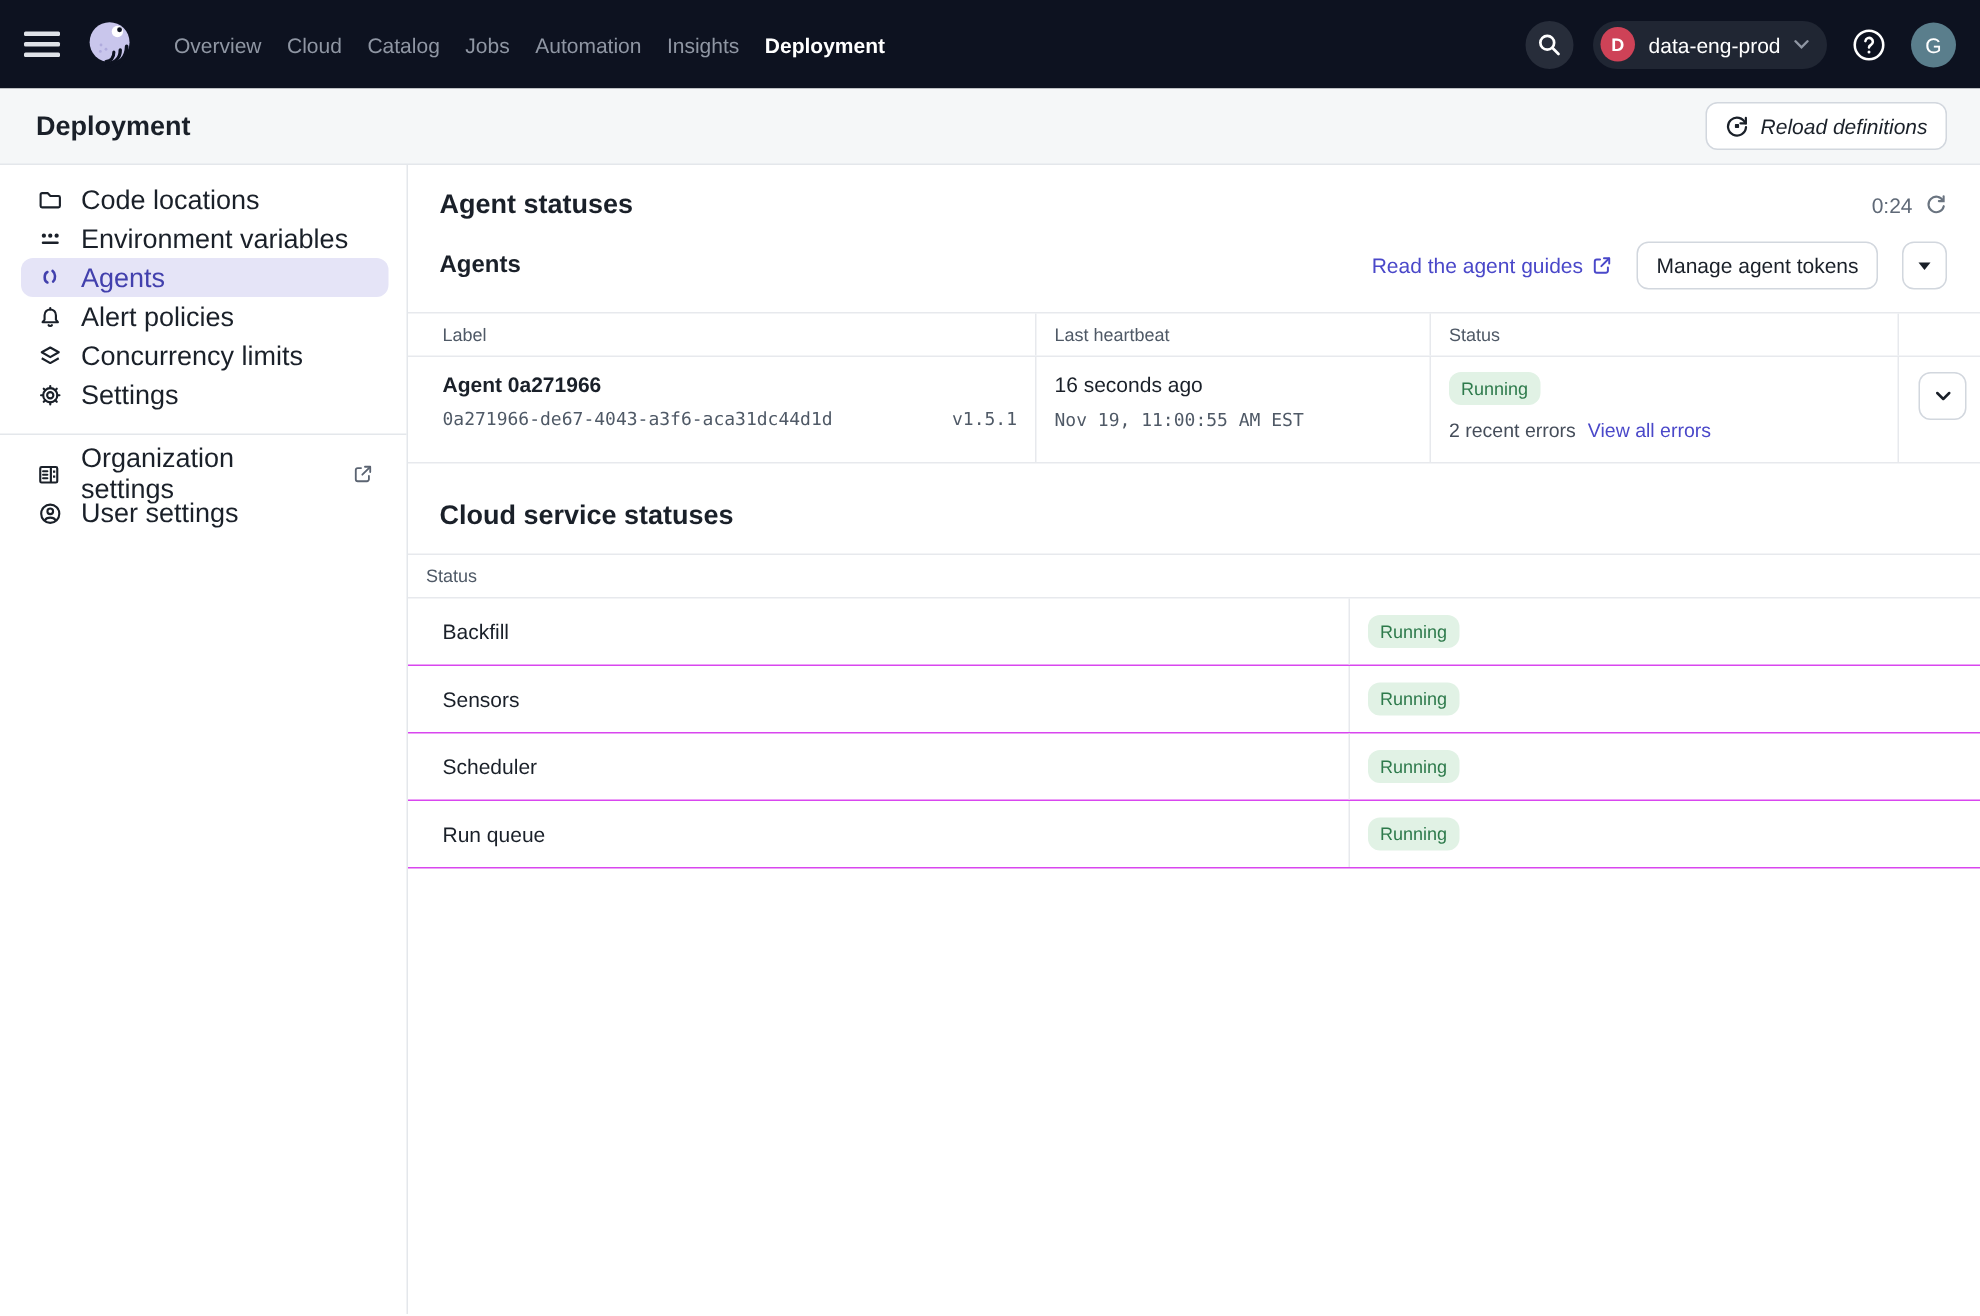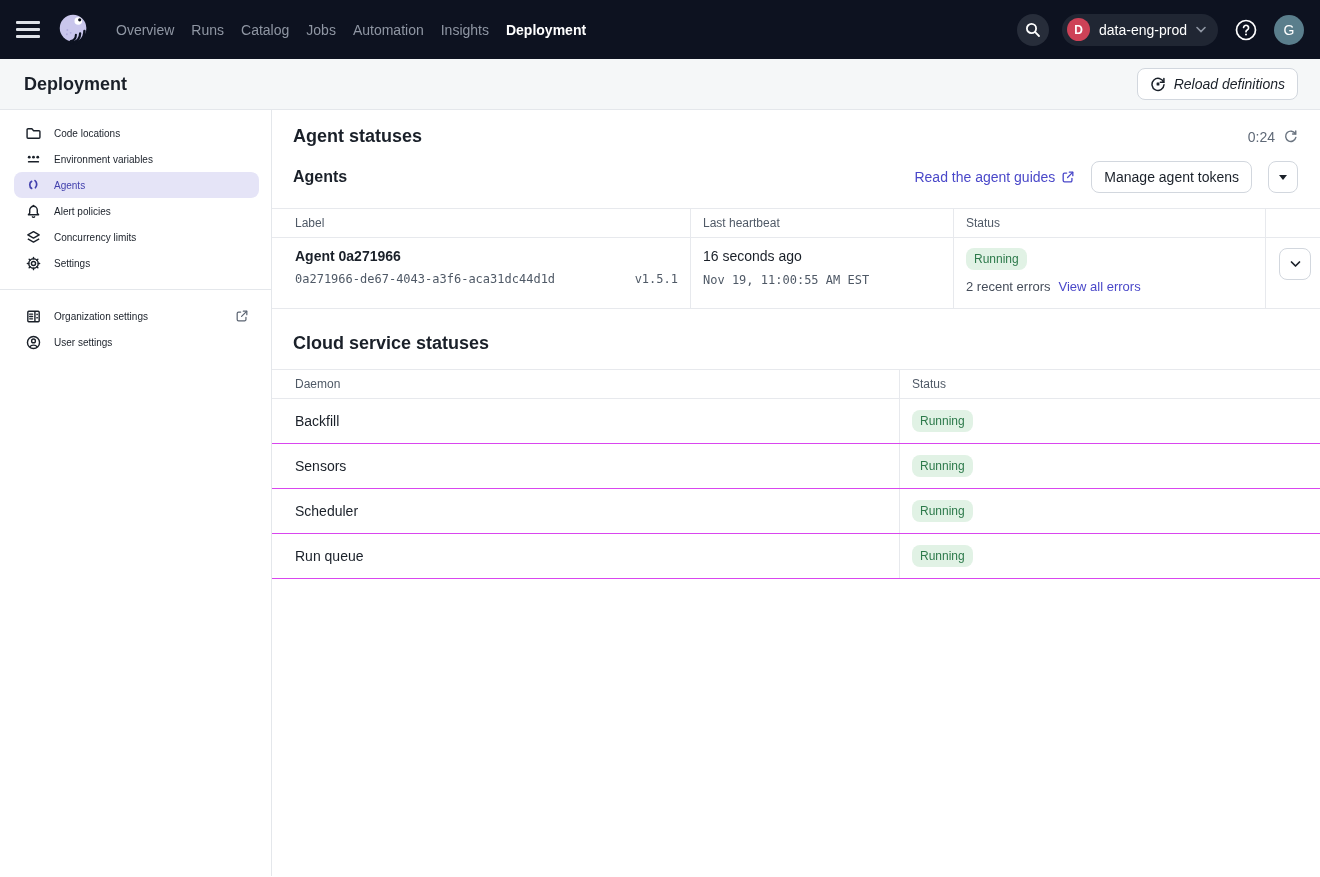--- a/index.html
+++ b/index.html
@@ -35,21 +35,21 @@
   .page-title { font-size:18px; font-weight:700; color:#1a2029; }
   .btn { height:32px; background:#fff; border:1px solid #d2d7de; border-radius:8px;
     display:inline-flex; align-items:center; gap:8px; padding:0 12px; font-size:14px;
     color:#1a2029; cursor:pointer; font-family:inherit; }
   .page-header .btn { margin-left:auto;font-style:italic; }
 
   
   .content { display:flex; height:766px; }
   .sidebar { width:272px; border-right:1px solid #e4e7eb; padding-top:10px; flex-shrink:0; }
   .side-item { height:26px; margin:0 12px 0 14px; border-radius:8px; display:flex;
-    align-items:center; gap:12px; padding:0 10px; font-size:10px; color:#1a2029;
+    align-items:center; gap:12px; padding:0 10px; font-size:18px; color:#1a2029;
     cursor:pointer; text-decoration:none; }
   .side-item .sicon { width:18px; height:18px; display:flex; align-items:center; justify-content:center; }
   .side-item.active { background:#e5e4f7; color:#4240ad; }
   .side-item .ext { margin-left:auto; display:flex; }
   .side-divider { height:1px; background:#e4e7eb; margin:13px 0; }
 
   .main { flex:1; }
   .section-head { display:flex; align-items:center; padding:16px 22px 0 21px; }
   .h2 { font-size:18px; font-weight:700; color:#1a2029; }
   .countdown { margin-left:auto; display:flex; align-items:center; gap:8px;
@@ -114,21 +114,21 @@
       <path d="M22 25c0 3.6-2 6-5.5 6.6" stroke="#0d1220" stroke-width="2.2" fill="none" stroke-linecap="round"></path>
       <circle cx="24.5" cy="10.5" r="4" fill="#ffffff"></circle>
       <circle cx="26" cy="9.3" r="1.7" fill="#0d1220"></circle>
       <circle cx="13" cy="20" r="1" fill="#b0abdd"></circle>
       <circle cx="16.5" cy="23" r="1" fill="#b0abdd"></circle>
       <circle cx="12.5" cy="24.5" r="1" fill="#b0abdd"></circle>
     </svg>
   </div>
   <nav class="navlinks">
     <a class="navlink">Overview</a>
-    <a class="navlink">Runs</a>
+    <a class="navlink">Cloud</a>
     <a class="navlink">Catalog</a>
     <a class="navlink">Jobs</a>
     <a class="navlink">Automation</a>
     <a class="navlink">Insights</a>
     <a class="navlink active">Deployment</a>
   </nav>
   <div class="nav-right">
     <button class="icon-circle">
       <span>
         <svg width="18" height="18" viewBox="0 0 18 18" fill="none" stroke="#ffffff" stroke-width="1.8" stroke-linecap="round">
@@ -341,21 +341,20 @@
         </div>
       </div>
     </div>
 
     <div class="cloud-head">
       <h2 class="h2">Cloud service statuses</h2>
     </div>
 
     <div class="tbl">
       <div class="tbl-head">
-        <div class="cell first bordered col-daemon">Daemon</div>
         <div class="cell col-cstatus">Status</div>
       </div>
       <div class="svc-row">
         <div class="cell first bordered col-daemon">Backfill</div>
         <div class="cell col-cstatus">
           <span class="badge">Running</span>
         </div>
       </div>
       <div class="svc-row">
         <div class="cell first bordered col-daemon">Sensors</div>

